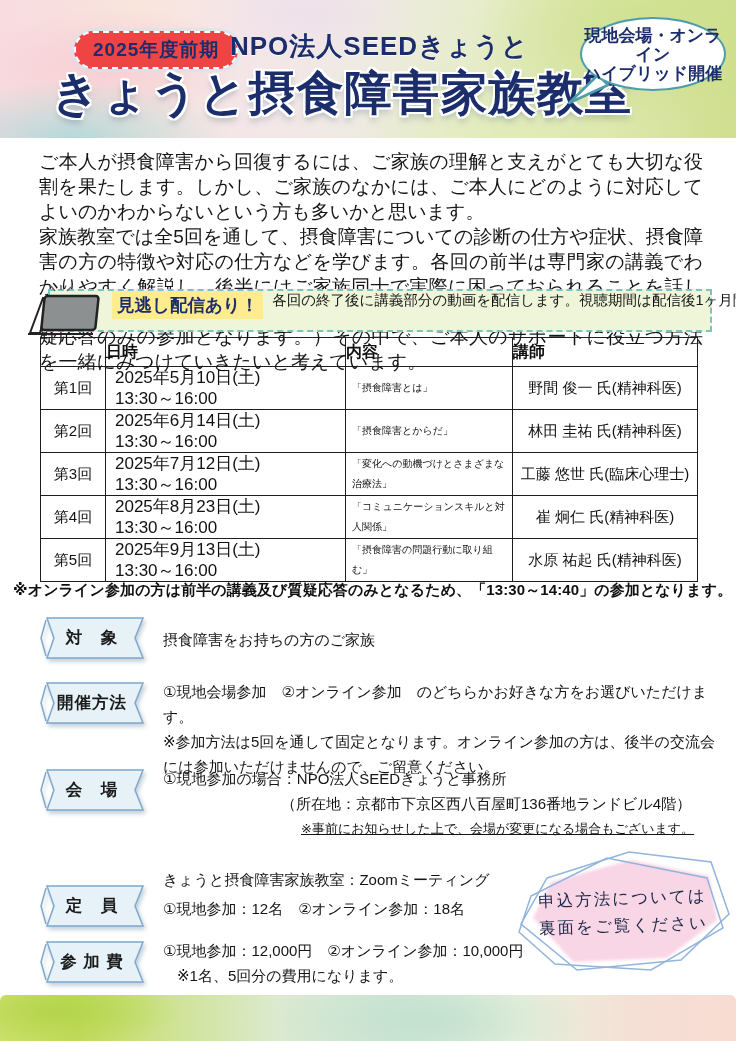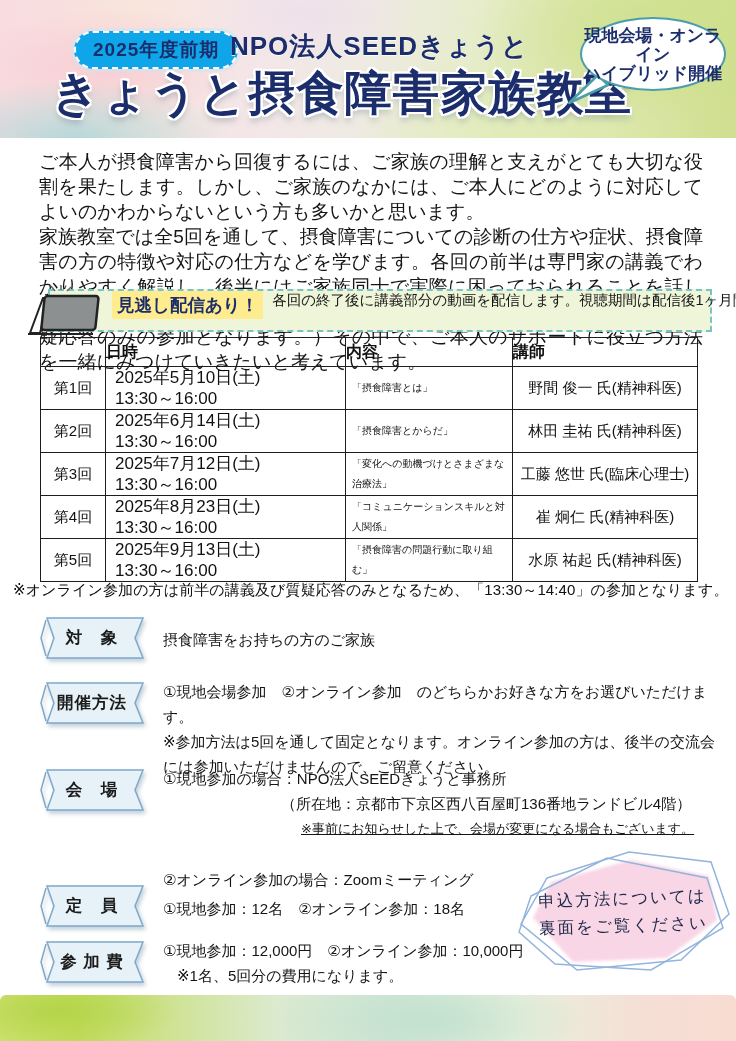--- a/index.html
+++ b/index.html
@@ -23,21 +23,21 @@
     background:
       radial-gradient(ellipse 170px 55px at 8% 35%, rgba(178,212,72,.9), transparent 70%),
       radial-gradient(ellipse 220px 70px at 58% 55%, rgba(192,224,206,.9), transparent 72%),
       linear-gradient(90deg,#cfe170 0%,#c3dc5d 10%,#dcead0 38%,#d2e7d8 55%,#e9f1dc 70%,#f5ded4 88%,#f8dcd2 100%);
     border-radius:6px 6px 0 0;
   }
 
   
   .badge {
     position:absolute; left:74px; top:31px;
-    background:#0ea5e9; color:#1c2d6b;
+    background:#ef4444; color:#1c2d6b;
     border:2px dashed #ffffff; border-radius:20px;
     font-size:19px; font-weight:bold; letter-spacing:1px;
     padding:4px 17px; box-shadow:0 0 0 3px rgba(205,230,243,.55);
   }
   .org-title {
     position:absolute; left:230px; top:29px;
     font-size:26px; font-weight:bold; color:#1c2d6b; letter-spacing:1px;
     text-shadow:0 1px 0 rgba(255,255,255,.8);
   }
   .main-title {
@@ -82,21 +82,21 @@
   table { border-collapse:collapse; table-layout:fixed; width:657px; }
   th,td { border:1.5px solid #1d1d1d; }
   th { height:29px; font-size:16px; font-weight:bold; color:#111; text-align:left; }
   td { height:42px; font-size:10px; color:#111; }
   .c-no  { width:65px; text-align:center; font-size:15px; }
   .c-date { width:240px; padding-left:9px; font-size:17px; line-height:21px; }
   .c-topic { width:167px; padding-left:6px; line-height:20px; }
   .c-lect { width:185px; text-align:center; font-size:15px; }
   .schedule-note {
     position:absolute; left:13px; top:581px; width:722px;
-    font-size:15px; font-weight:normal; color:#101010; letter-spacing:0.1px; white-space:nowrap;
+    font-size:15px; font-weight:bold; color:#101010; letter-spacing:0.1px; white-space:nowrap;
   }
 
   
   .ribbon { position:absolute; left:40px; width:104px; height:42px; filter:drop-shadow(2px 3px 2px rgba(120,150,170,.45)); }
   .ribbon svg { position:absolute; inset:0; width:100%; height:100%; }
   .ribbon-label {
     position:absolute; inset:0; display:flex; align-items:center; justify-content:center;
     font-size:16.5px; font-weight:bold; color:#1b1b1b; letter-spacing:1px; padding:0 12px;
   }
   .sec-body { position:absolute; left:163px; font-size:15px; line-height:25px; color:#141414; }
@@ -238,21 +238,21 @@
     <svg viewBox="0 0 104 42" preserveAspectRatio="none">
       <polyline points="6,3 1,21 6,39" fill="none" stroke="#7fa8cc" stroke-width="1.5"></polyline>
       <polygon points="7,1 103,1 95,21 103,41 7,41 14,21" fill="#e7f2f8" stroke="#7fa8cc" stroke-width="1.5"></polygon>
     </svg>
     <span class="ribbon-label">会　場</span>
   </div>
   <div class="sec-body" style="top:766px; width:560px">
     <div>①現地参加の場合：NPO法人SEEDきょうと事務所</div>
     <div style="padding-left:118px">（所在地：京都市下京区西八百屋町136番地ランドビル4階）</div>
     <div class="sec-note" style="padding-left:138px">※事前にお知らせした上で、会場が変更になる場合もございます。</div>
-    <div style="margin-top:26px">②オンライン参加の場合：Zoomミーティング</div>
+    <div style="margin-top:26px">きょうと摂食障害家族教室：Zoomミーティング</div>
   </div>
 
   <div class="ribbon" style="top:885px">
     <svg viewBox="0 0 104 42" preserveAspectRatio="none">
       <polyline points="6,3 1,21 6,39" fill="none" stroke="#7fa8cc" stroke-width="1.5"></polyline>
       <polygon points="7,1 103,1 95,21 103,41 7,41 14,21" fill="#e7f2f8" stroke="#7fa8cc" stroke-width="1.5"></polygon>
     </svg>
     <span class="ribbon-label">定　員</span>
   </div>
   <div class="sec-body" style="top:896px">①現地参加：12名　②オンライン参加：18名</div>

